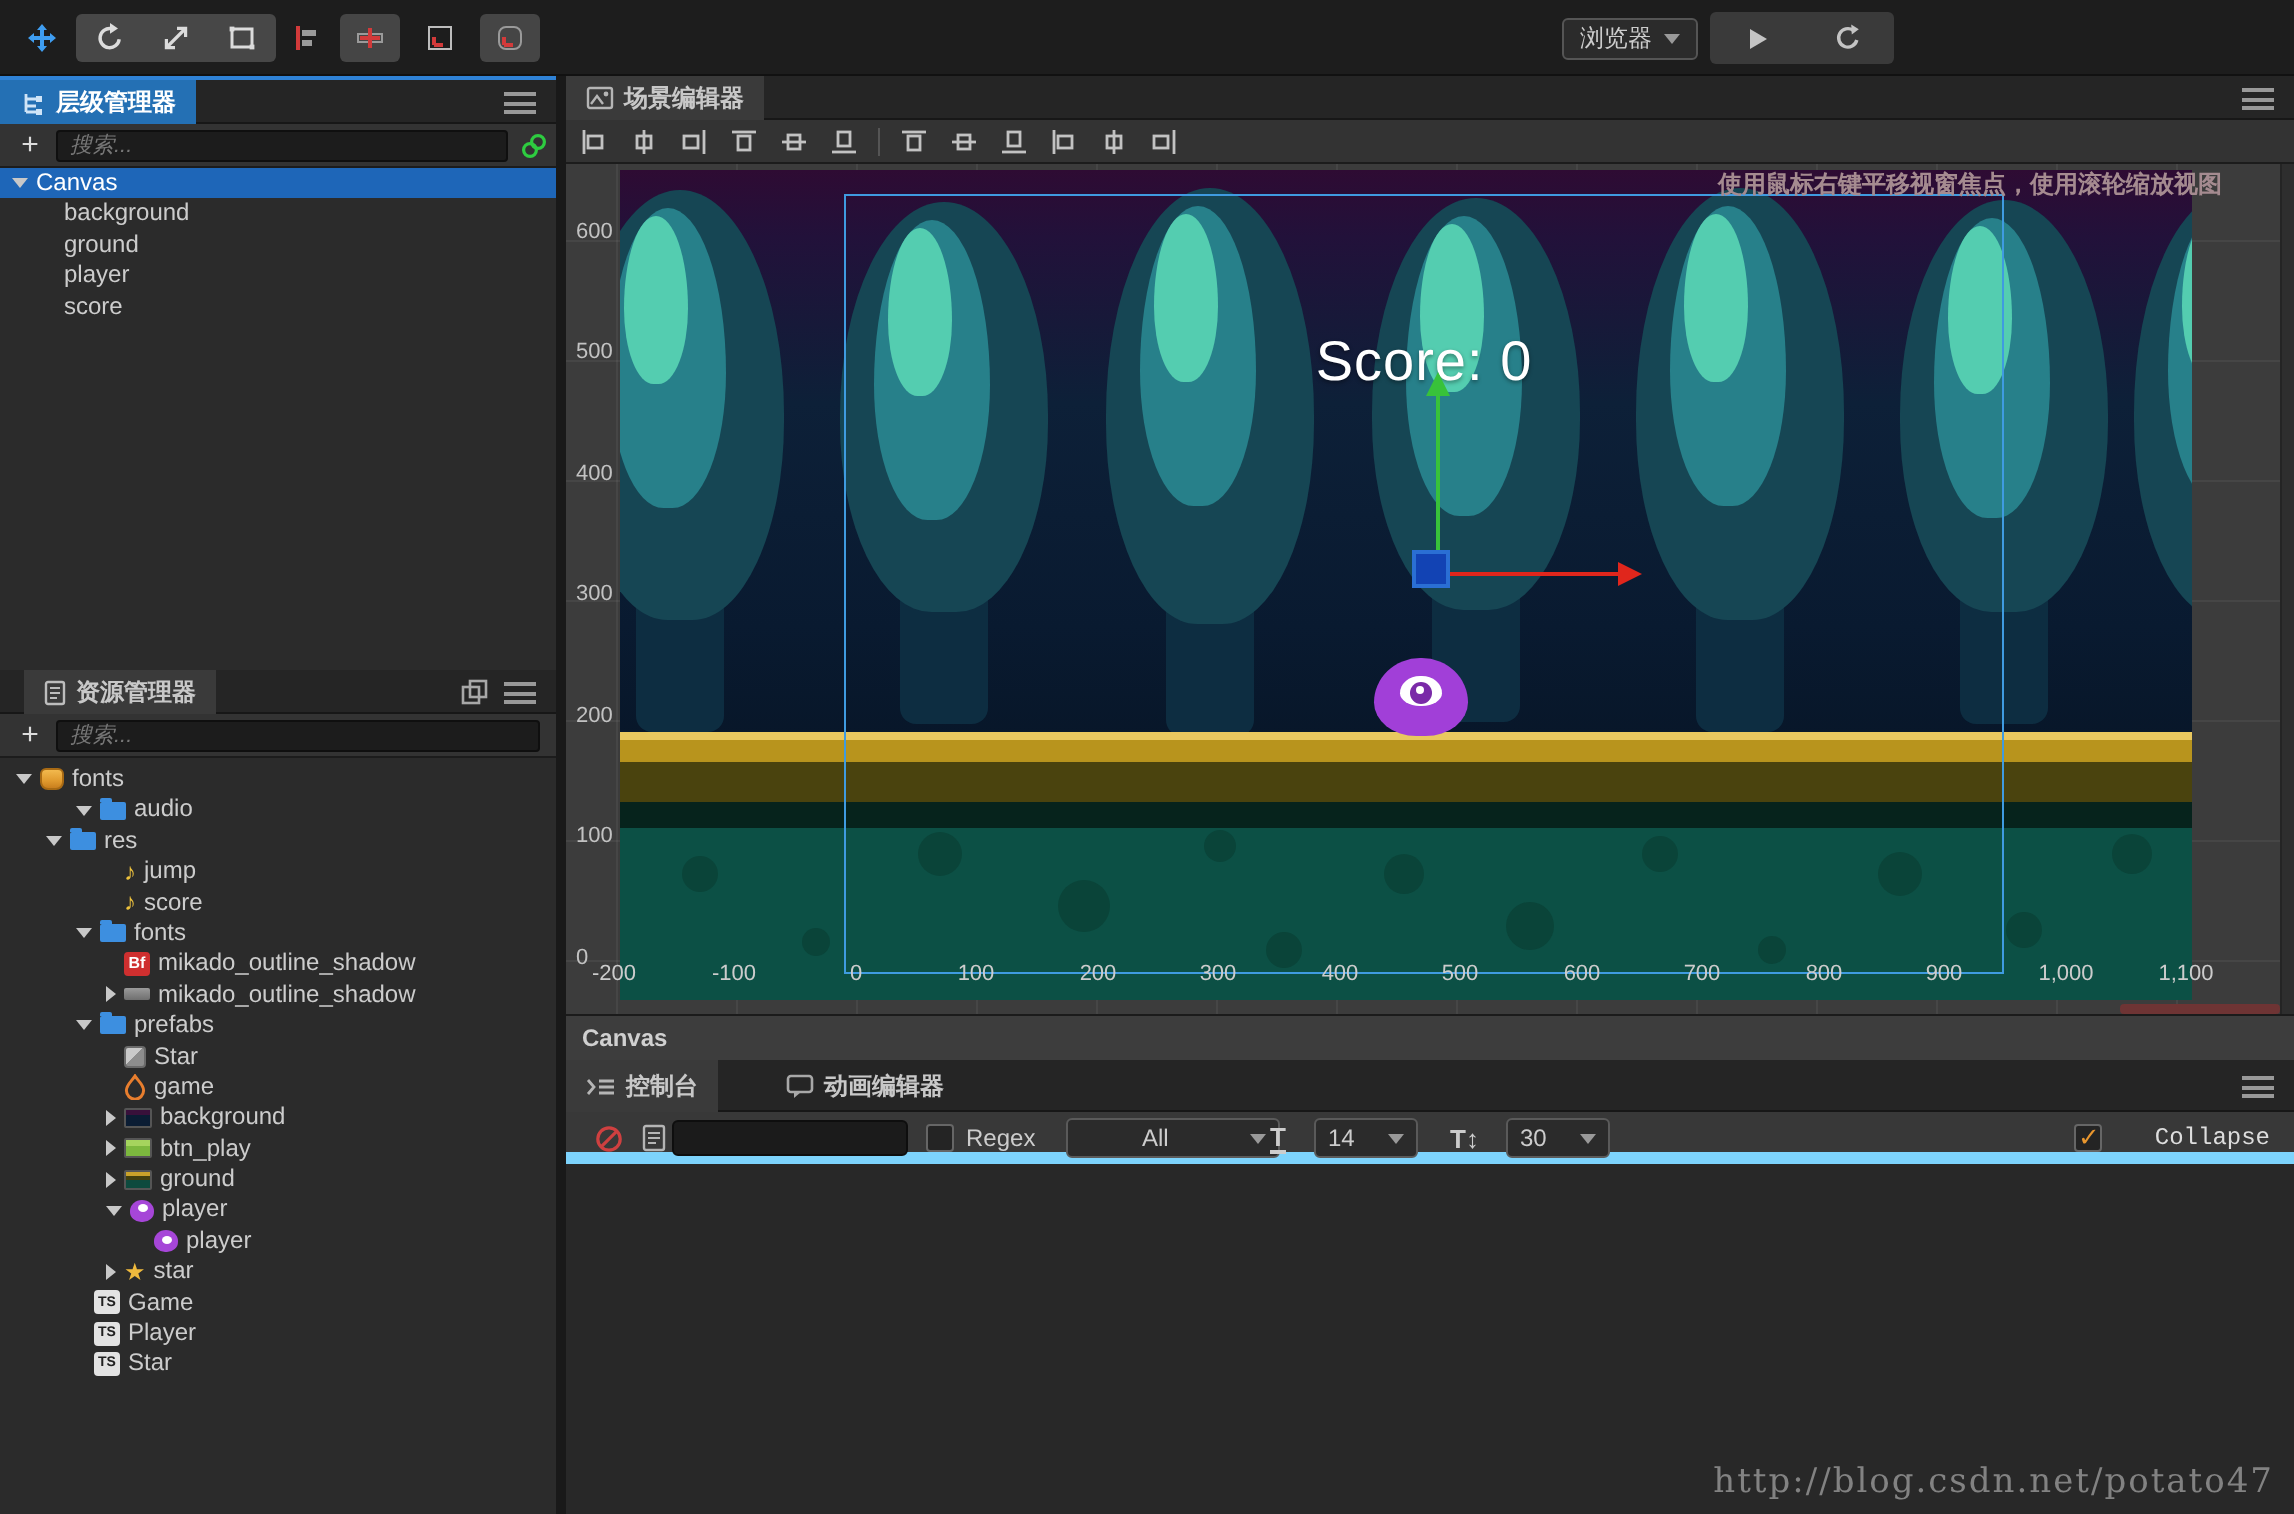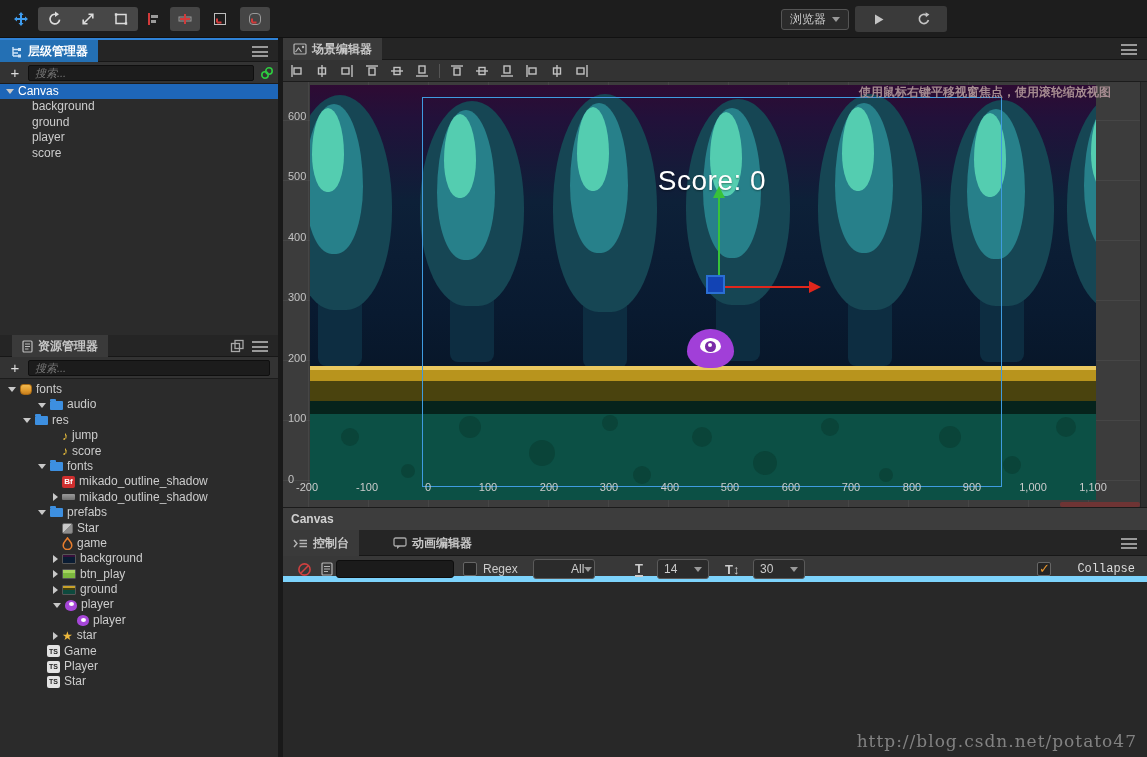--- a/index.html
+++ b/index.html
@@ -650,21 +650,21 @@
             <rect x="1" y="1" width="10" height="12" rx="1" fill="none" stroke="#b5b5b5" stroke-width="1.2"></rect>
             <path d="M3 4.5 H9 M3 7 H9 M3 9.5 H7" stroke="#b5b5b5" stroke-width="1"></path>
           </svg>
         </span>
       <input id="console-input" value="" style="">
       <span class="ct-item" style="left:180px;">
           <span class="checkbox"></span>
           <span class="ct-label">Regex</span>
         </span>
       <span class="ct-item" style="left:250px;">
-        <span class="dropdown" style="width:62px;padding-left:37px;">
+        <span class="dropdown" style="width:107px;padding-left:37px;">
             <span>All</span>
             <span class="caret-dn"></span>
           </span>
       </span>
       <span class="ct-item" style="left:352px;">
           <span class="t-glyph">T</span>
         </span>
       <span class="ct-item" style="left:374px;">
         <span class="dropdown" style="width:52px;">
             <span>14</span>

